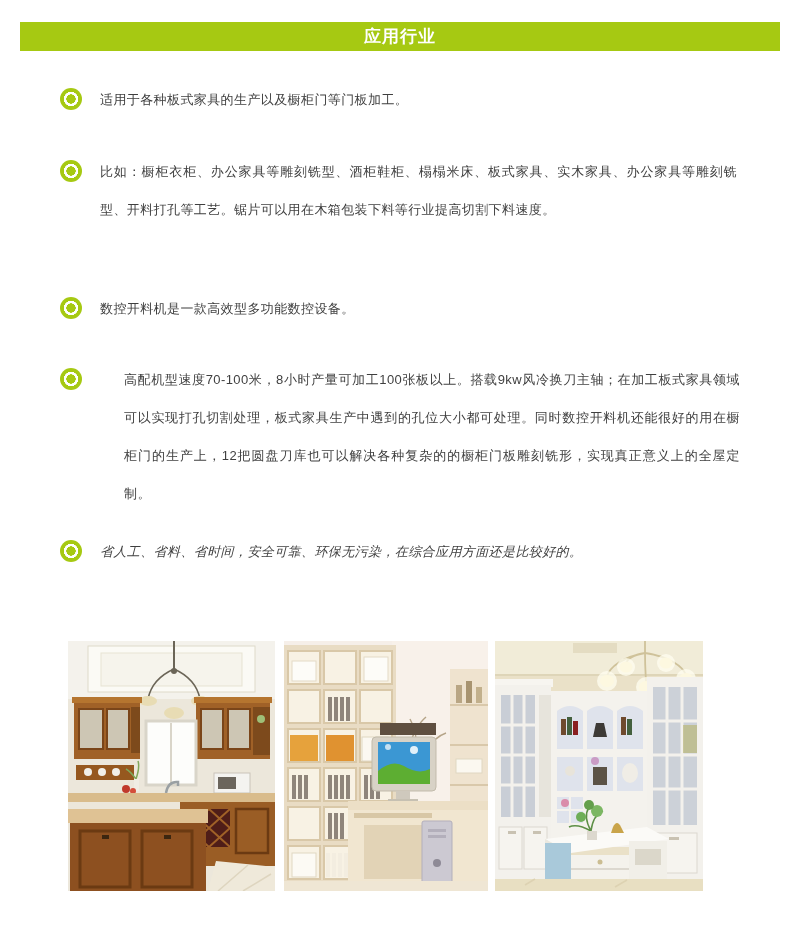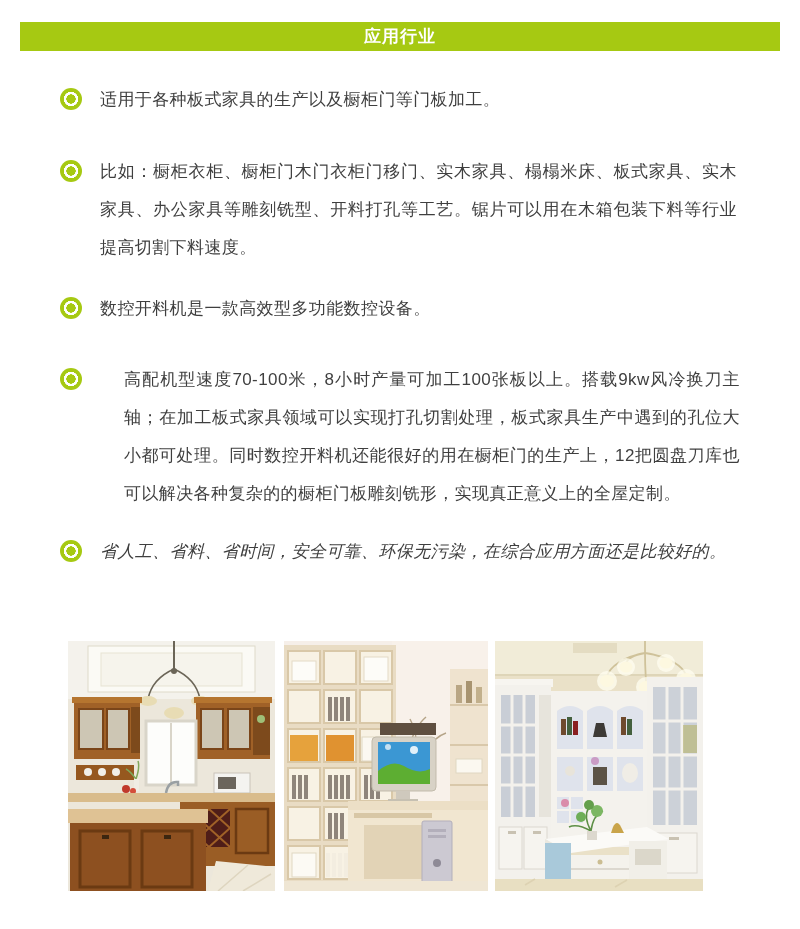--- a/index.html
+++ b/index.html
@@ -22,21 +22,21 @@
   }
   .bullet-item{
     position:absolute;left:60px;width:680px;display:flex;align-items:flex-start;
   }
   .bullet-icon{
     flex:0 0 22px;width:22px;height:22px;border-radius:50%;margin-top:7px;
     background:radial-gradient(circle,var(--accent) 0 4.5px,#ffffff 4.8px 7px,var(--accent) 7.3px 11px);
   }
   .bullet-text{
     margin:0 0 0 18px;width:637px;
-    font-size:17px;line-height:38px;letter-spacing:0.4px;
+    font-size:13px;line-height:38px;letter-spacing:0.4px;
     text-align:justify;color:var(--text);
   }
   .b1{top:81px;}
   .b2{top:153px;}
   .b3{top:290px;}
   .b4{top:361px;gap:24px;}
   .b5{top:533px;font-style:italic;}
   .gallery{
     position:absolute;left:68px;top:641px;width:664px;height:250px;
     display:flex;
@@ -56,21 +56,21 @@
   <span class="header-title">应用行业</span>
 </div>
 
 <div class="bullet-item b1">
   <span class="bullet-icon"></span>
   <p class="bullet-text">适用于各种板式家具的生产以及橱柜门等门板加工。</p>
 </div>
 
 <div class="bullet-item b2">
   <span class="bullet-icon"></span>
-  <p class="bullet-text">比如：橱柜衣柜、橱柜门木门衣柜门移门、实木家具、榻榻米床、板式家具、实木家具、办公家具等雕刻铣型、开料打孔等工艺。锯片可以用在木箱包装下料等行业提高切割下料速度。</p>
+  <p class="bullet-text">比如：橱柜衣柜、办公家具等雕刻铣型、酒柜鞋柜、榻榻米床、板式家具、实木家具、办公家具等雕刻铣型、开料打孔等工艺。锯片可以用在木箱包装下料等行业提高切割下料速度。</p>
 </div>
 
 <div class="bullet-item b3">
   <span class="bullet-icon"></span>
   <p class="bullet-text">数控开料机是一款高效型多功能数控设备。</p>
 </div>
 
 <div class="bullet-item b4">
   <span class="bullet-icon"></span>
   <p class="bullet-text">高配机型速度70-100米，8小时产量可加工100张板以上。搭载9kw风冷换刀主轴；在加工板式家具领域可以实现打孔切割处理，板式家具生产中遇到的孔位大小都可处理。同时数控开料机还能很好的用在橱柜门的生产上，12把圆盘刀库也可以解决各种复杂的的橱柜门板雕刻铣形，实现真正意义上的全屋定制。</p>

